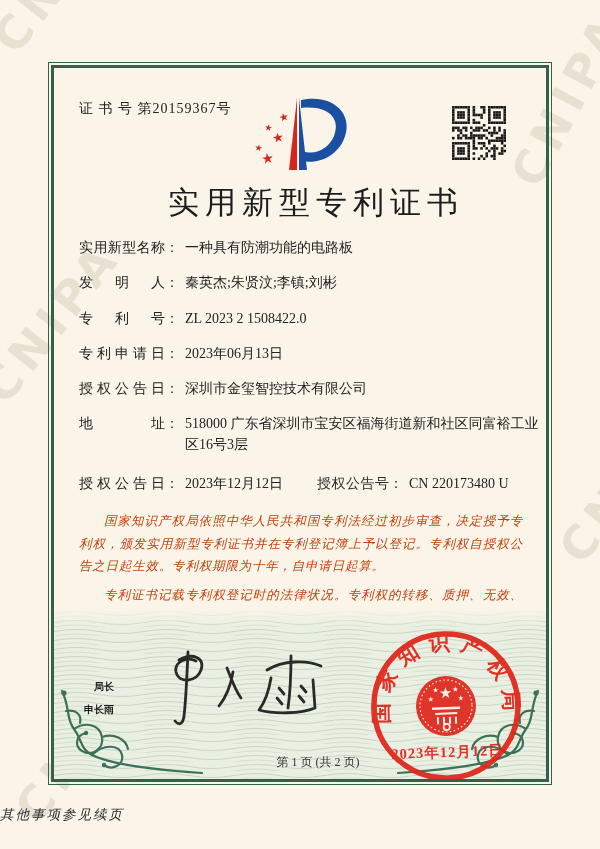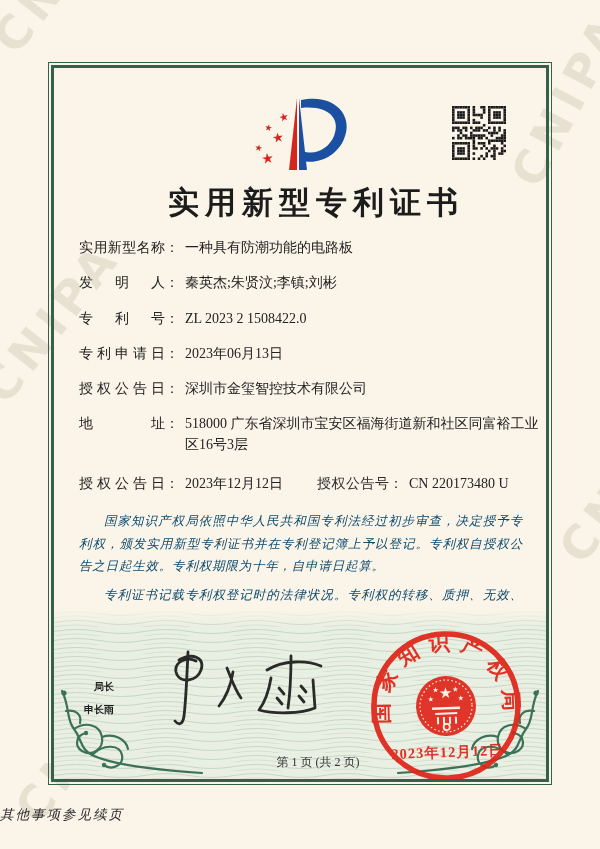--- a/index.html
+++ b/index.html
@@ -23,39 +23,39 @@
     position:relative;width:100%;height:100%;box-sizing:border-box;
     border:3px solid #35604a;background:transparent;overflow:hidden;
   }
   .cert-number{
     position:absolute;left:25px;top:32px;font-size:14px;letter-spacing:1px;color:#222;
   }
   .logo{position:absolute;left:50%;top:22px;transform:translateX(-50%);}
   .qr{position:absolute;right:40px;top:38px;width:54px;height:54px;}
   .title{
     position:absolute;top:114px;left:0;right:0;text-align:center;
-    font-size:31px;font-weight:bold;letter-spacing:6px;color:#1c1c1c;padding-left:32px;
+    font-size:31px;font-weight:normal;letter-spacing:6px;color:#1c1c1c;padding-left:32px;
   }
   .content{
     position:absolute;left:25px;right:23px;top:170px;font-size:14px;line-height:1.45;
   }
   .row{margin-bottom:15px;white-space:nowrap;}
   .flabel{
     display:inline-block;width:86px;color:#222;
     text-align:justify;text-align-last:justify;vertical-align:top;
   }
   .flabel2{display:inline-block;width:72px;text-align:justify;text-align-last:justify;vertical-align:top;}
   .colon{display:inline-block;vertical-align:top;margin-right:6px;}
   .fvalue{display:inline-block;vertical-align:top;color:#222;}
   .fvalue.wrap{white-space:normal;width:360px;}
   .col2{display:inline-block;margin-left:34px;}
   .paras{margin-top:16px;}
   .para{
     font-style:italic;font-size:12.5px;line-height:1.8;letter-spacing:0.8px;
-    text-indent:2em;text-align:justify;margin:0 0 6px 0;color:#0c4a6e;
+    text-indent:2em;text-align:justify;margin:0 0 6px 0;color:#c2410c;
   }
   .band{
     position:absolute;left:0;right:0;bottom:0;height:170px;z-index:1;
   }
   .band .fade{
     position:absolute;top:0;left:0;right:0;height:18px;
     background:linear-gradient(#fbf5e9,rgba(251,245,233,0));
   }
   .flourish{position:absolute;bottom:2px;z-index:3;}
   .flourish.left{left:2px;}
@@ -124,20 +124,21 @@
       </g>
       <g fill="#3c7257">
         <circle cx="8" cy="8" r="2.6"></circle>
           <circle cx="30" cy="48" r="2.2"></circle>
           <circle cx="48" cy="80" r="2.2"></circle>
       </g>
     </svg>
 
     <div class="page-number">第 1 页 (共 2 页)</div>
 
+    <div class="cert-number">证 书 号 第20159367号</div>
 
     <svg class="logo" width="112" height="88" viewBox="0 0 112 88">
       <path d="M57 10 C92 3 110 27 100 49 C93 66 73 76 56 70 L58.5 61 C72 66 85 58 90 46 C97 29 85 15 57 18 Z" fill="#1b4fa1"></path>
       <path d="M53 8 L45 80 L53 80 Z" fill="#d6251c"></path>
       <path d="M55 8 L63 80 L55 80 Z" fill="#1b4fa1"></path>
       <g fill="#d6251c" font-family="'DejaVu Sans',sans-serif">
         <text x="36" y="32" font-size="11" transform="rotate(-15 36 32)">★</text>
         <text x="20" y="40" font-size="9" transform="rotate(10 20 40)">★</text>
         <text x="29" y="53" font-size="13" transform="rotate(-10 29 53)">★</text>
         <text x="10" y="60" font-size="9" transform="rotate(12 10 60)">★</text>

